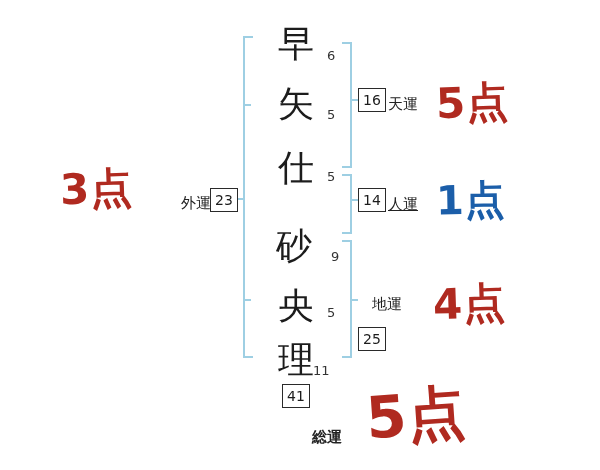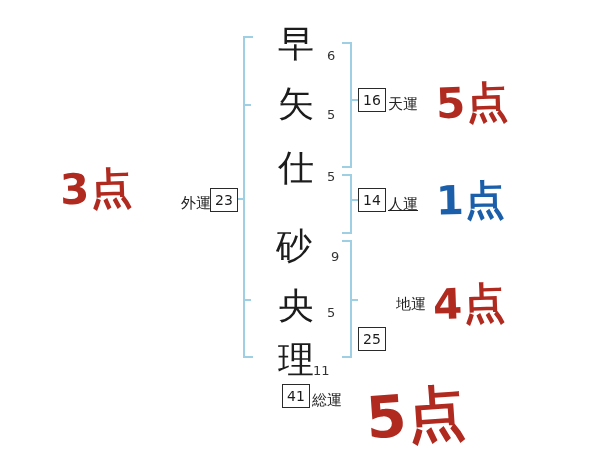--- a/index.html
+++ b/index.html
@@ -39,22 +39,22 @@
   .b-gaiun{left:210px;top:188px;}
   .b-tenun{left:358px;top:88px;}
   .b-jinun{left:358px;top:188px;text-align:center;}
   .b-chiun{left:358px;top:288px;margin-top:39px;}
   .b-souun{left:282px;top:384px;}
   
   .flabel{position:absolute;font-size:15px;color:#222;}
   .l-gaiun{left:181px;top:194px;}
   .l-tenun{left:388px;top:95px;}
   .l-jinun{left:388px;top:195px;text-decoration:underline;}
-  .l-chiun{left:396px;top:295px;text-align:center;}
-  .l-souun{left:312px;top:391px;}
+  .l-chiun{left:372px;top:295px;text-align:center;}
+  .l-souun{left:312px;top:428px;font-weight:bold;}
   
   .score{position:absolute;font-weight:bold;line-height:1;letter-spacing:1px;}
   .red{color:#b02a20;}
   .blue{color:#1b5ea9;}
   .sc-gaiun{left:60px;top:168px;font-size:42px;transform:rotate(-2deg);}
   .sc-tenun{left:436px;top:82px;font-size:42px;transform:rotate(-2deg);}
   .sc-jinun{left:436px;top:180px;font-size:40px;transform:rotate(-1deg);}
   .sc-chiun{left:433px;top:283px;font-size:42px;transform:rotate(-2deg);}
   .sc-souun{left:366px;top:386px;font-size:58px;transform:rotate(-4deg);}
 </style>

